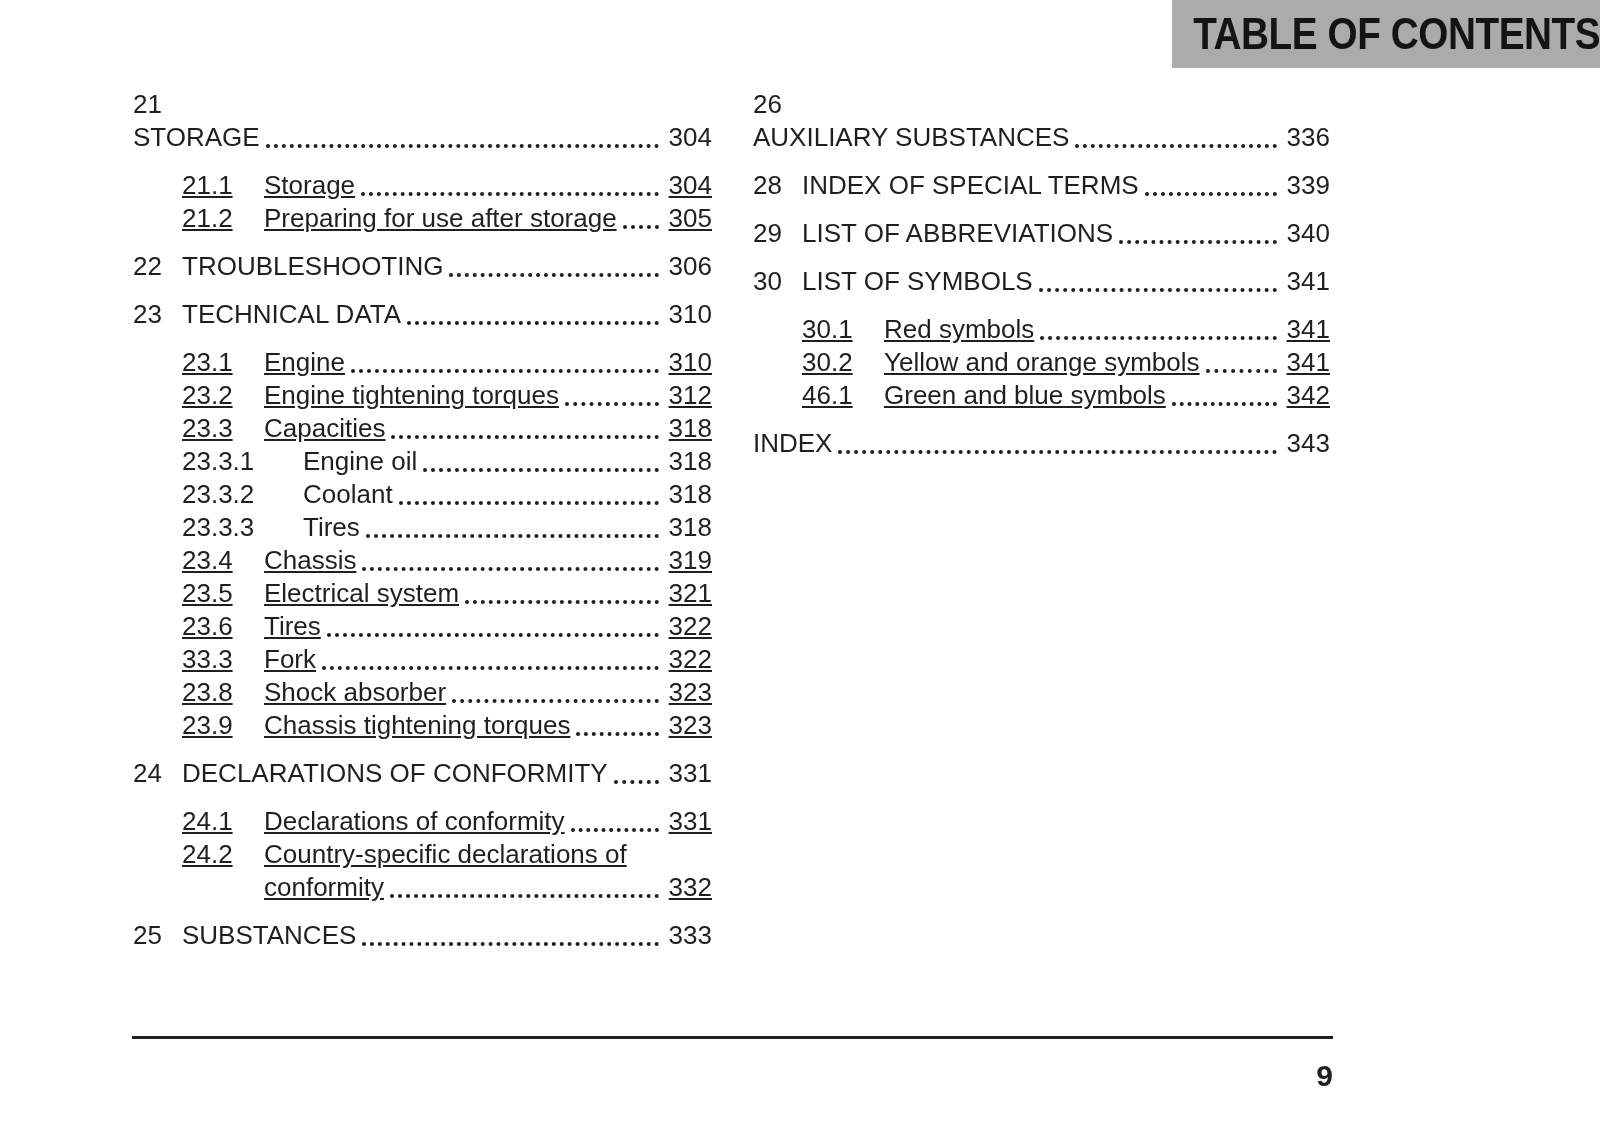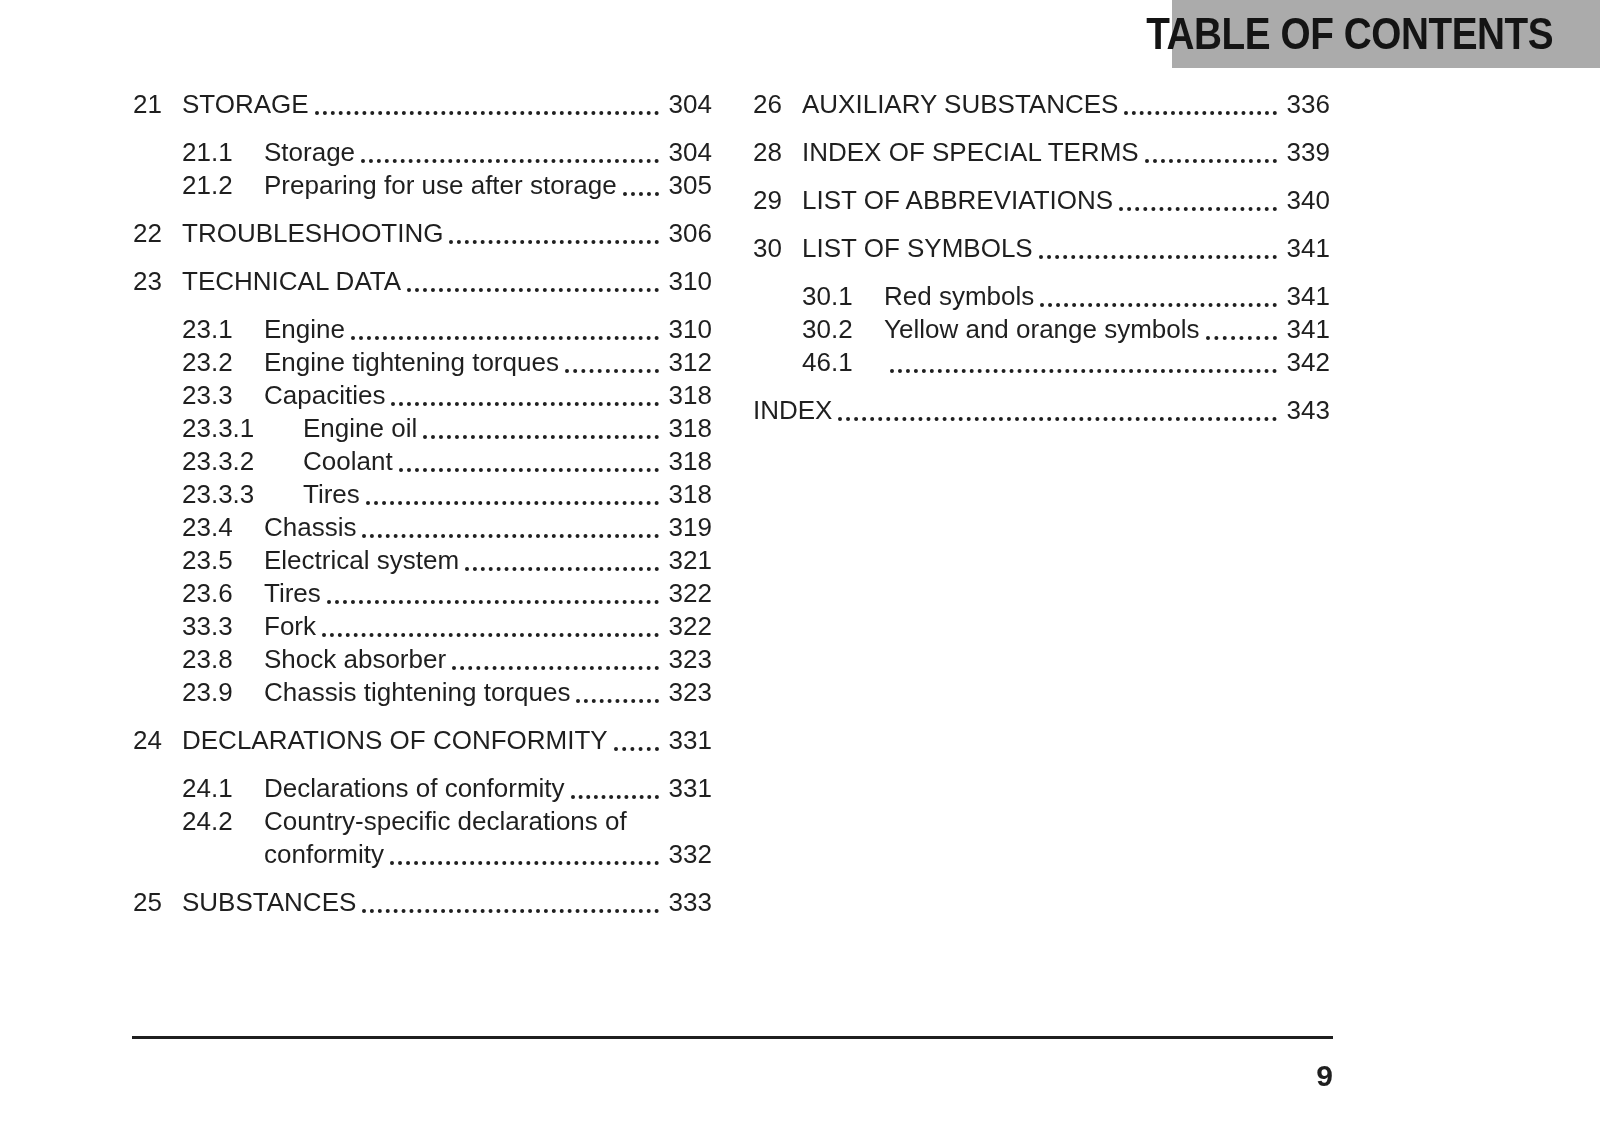--- a/index.html
+++ b/index.html
@@ -22,21 +22,20 @@
 
   
   .header-bar {
     position: absolute;
     top: 0; left: 1172px; right: 0;
     height: 68px;
     background: var(--header_bg);
     display: flex;
     align-items: center;
     justify-content: flex-end;
-    padding-right: 47px;
     box-sizing: border-box;
   }
   .header-title {
     font-size: 45px;
     font-weight: bold;
     white-space: nowrap;
     color: #141414;
     letter-spacing: -0.5px;
     transform: scaleX(0.86);
     transform-origin: 100% 50%;
@@ -46,29 +45,29 @@
   .col {
     position: absolute;
     top: 88px;
     font-size: 26px;
   }
   .col-left  { left: 133px; width: 579px; }
   .col-right { left: 753px; width: 577px; }
 
   .toc-row { display: flex; min-height: 33px; }
   .toc-row.chapter { margin-top: 15px; margin-bottom: 15px; }
-  .col .toc-row:first-child { margin-top: 0; }
+  .col .toc-row:first-child { margin-top: 0; flex-direction: column; }
 
   .num {
     flex: none;
     width: 49px;
     line-height: 33px;
     white-space: nowrap;
   }
-  .toc-row.sub    { padding-left: 49px; }
+  .toc-row.sub    { padding-left: 49px; text-decoration: underline; }
   .toc-row.sub .num    { width: 82px; }
   .toc-row.subsub { padding-left: 49px; }
   .toc-row.subsub .num { width: 121px; }
 
   .body-cell {
     flex: 1;
     min-width: 0;
     display: flex;
     flex-direction: column;
   }
@@ -382,20 +381,21 @@
         <span class="label">Yellow and orange symbols</span>
         <span class="leader"></span>
         <span class="page-num">341</span>
       </div>
     </div>
   </div>
       <div class="toc-row sub">
     <span class="num">46.1</span>
     <div class="body-cell">
       <div class="line">
+        <span class="label">Green and blue symbols</span>
         <span class="leader"></span>
         <span class="page-num">342</span>
       </div>
     </div>
   </div>
       <div class="toc-row chapter no-num">
 
     <div class="body-cell">
       <div class="line">
         <span class="label">INDEX</span>

